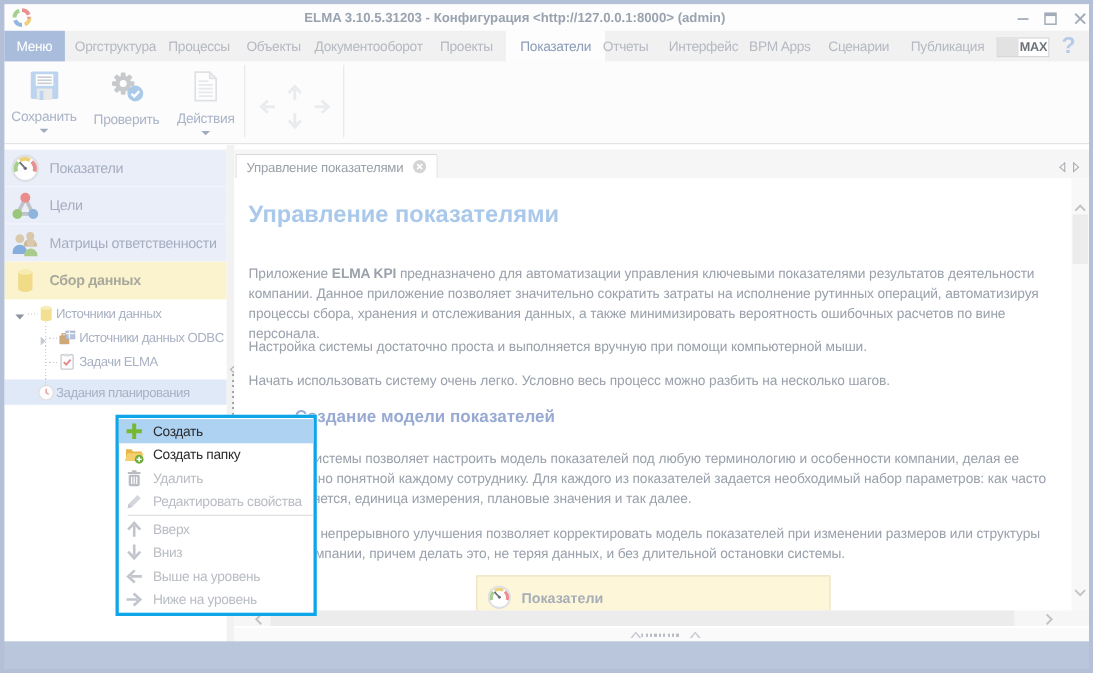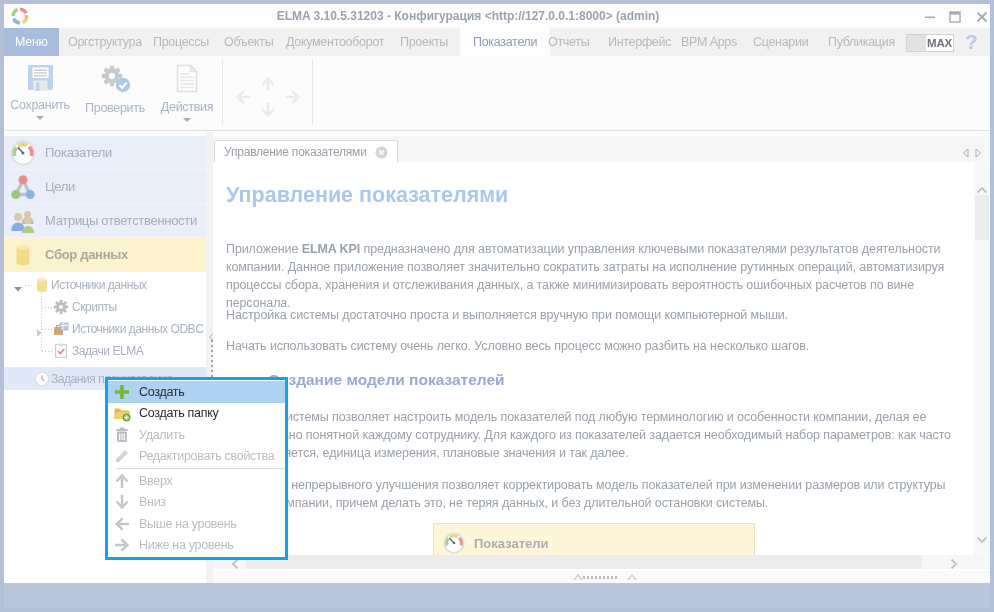--- a/index.html
+++ b/index.html
@@ -347,33 +347,20 @@
           <div class="tree-row" data-depth="0" data-name="tree-item-data-sources">
             <span class="tree-expander" data-name="expander-collapse-icon"><svg width="10" height="10" viewBox="0 0 10 10">
                 <path d="M1 3 h8 l-4 4.5 z" fill="#8d939c"></path>
               </svg></span>
             <span class="tree-icon" data-name="database-small-icon"><svg width="16" height="16" viewBox="0 0 16 16">
                 <path d="M3 2.8 v10.4 a5 1.8 0 0 0 10 0 V2.8 z" fill="#f2df92"></path>
                 <ellipse cx="8" cy="2.8" rx="5" ry="1.8" fill="#f8ecb8"></ellipse>
               </svg></span>
             <span class="tree-label" data-name="tree-item-label">Источники данных</span>
           </div>
-          <div class="tree-row" data-depth="1" data-name="tree-item-scripts">
-            <span class="tree-icon" data-name="gear-small-icon"><svg width="16" height="16" viewBox="0 0 16 16">
-                <g fill="#b9bdc3">
-                  <circle cx="8" cy="8" r="4.6"></circle>
-                  <rect x="6.6" y="0.8" width="2.8" height="14.4" rx="0.8"></rect>
-                  <rect x="0.8" y="6.6" width="14.4" height="2.8" rx="0.8"></rect>
-                  <rect x="6.6" y="0.8" width="2.8" height="14.4" rx="0.8" transform="rotate(45 8 8)"></rect>
-                  <rect x="6.6" y="0.8" width="2.8" height="14.4" rx="0.8" transform="rotate(-45 8 8)"></rect>
-                </g>
-                <circle cx="8" cy="8" r="2" fill="#ffffff"></circle>
-              </svg></span>
-            <span class="tree-label" data-name="tree-item-label">Скрипты</span>
-          </div>
           <div class="tree-row" data-depth="1" data-name="tree-item-odbc-sources">
             <span class="tree-expander" style="left:30px" data-name="expander-expand-icon"><svg width="10" height="10" viewBox="0 0 10 10">
                 <path d="M3 1 l4.5 4 L3 9 z" fill="#c8ccd2"></path>
               </svg></span>
             <span class="tree-icon" data-name="odbc-icon"><svg width="16" height="16" viewBox="0 0 16 16">
                 <rect x="1" y="6" width="9" height="8" rx="1" fill="#cfa87a"></rect>
                 <rect x="3.5" y="4.5" width="4" height="2" fill="none" stroke="#cfa87a" stroke-width="1.2"></rect>
                 <rect x="7" y="2" width="8" height="7" fill="#b7c5de" stroke="#a5b2cc" stroke-width="0.8"></rect>
                 <path d="M7 4.3 h8 M10 2 v7" stroke="#ffffff" stroke-width="0.9"></path>
               </svg></span>

